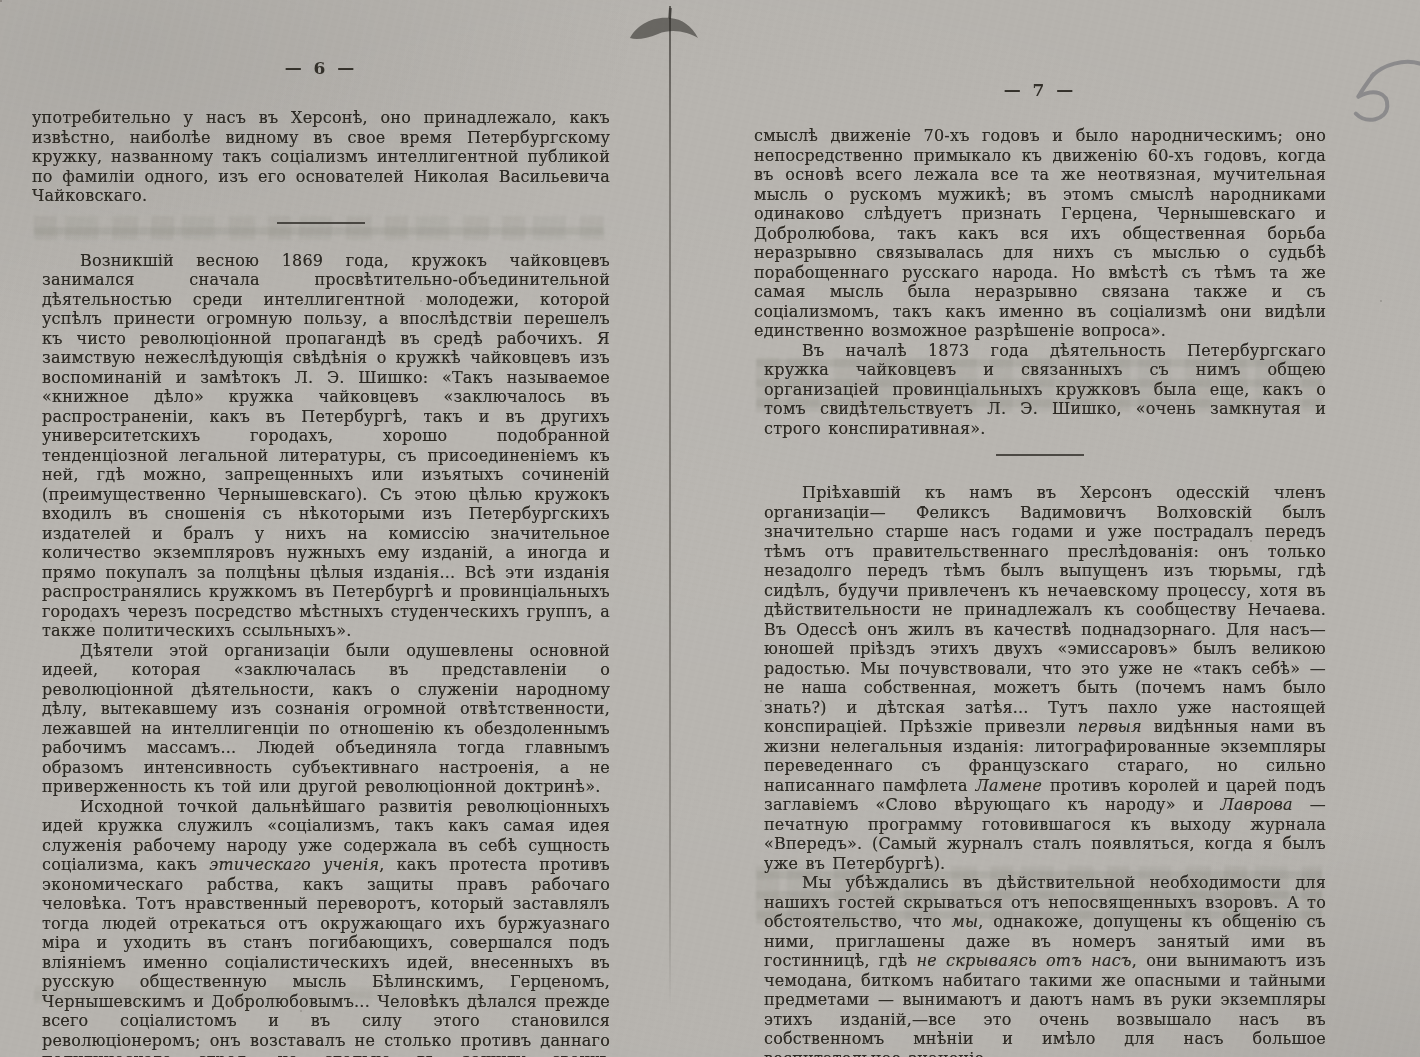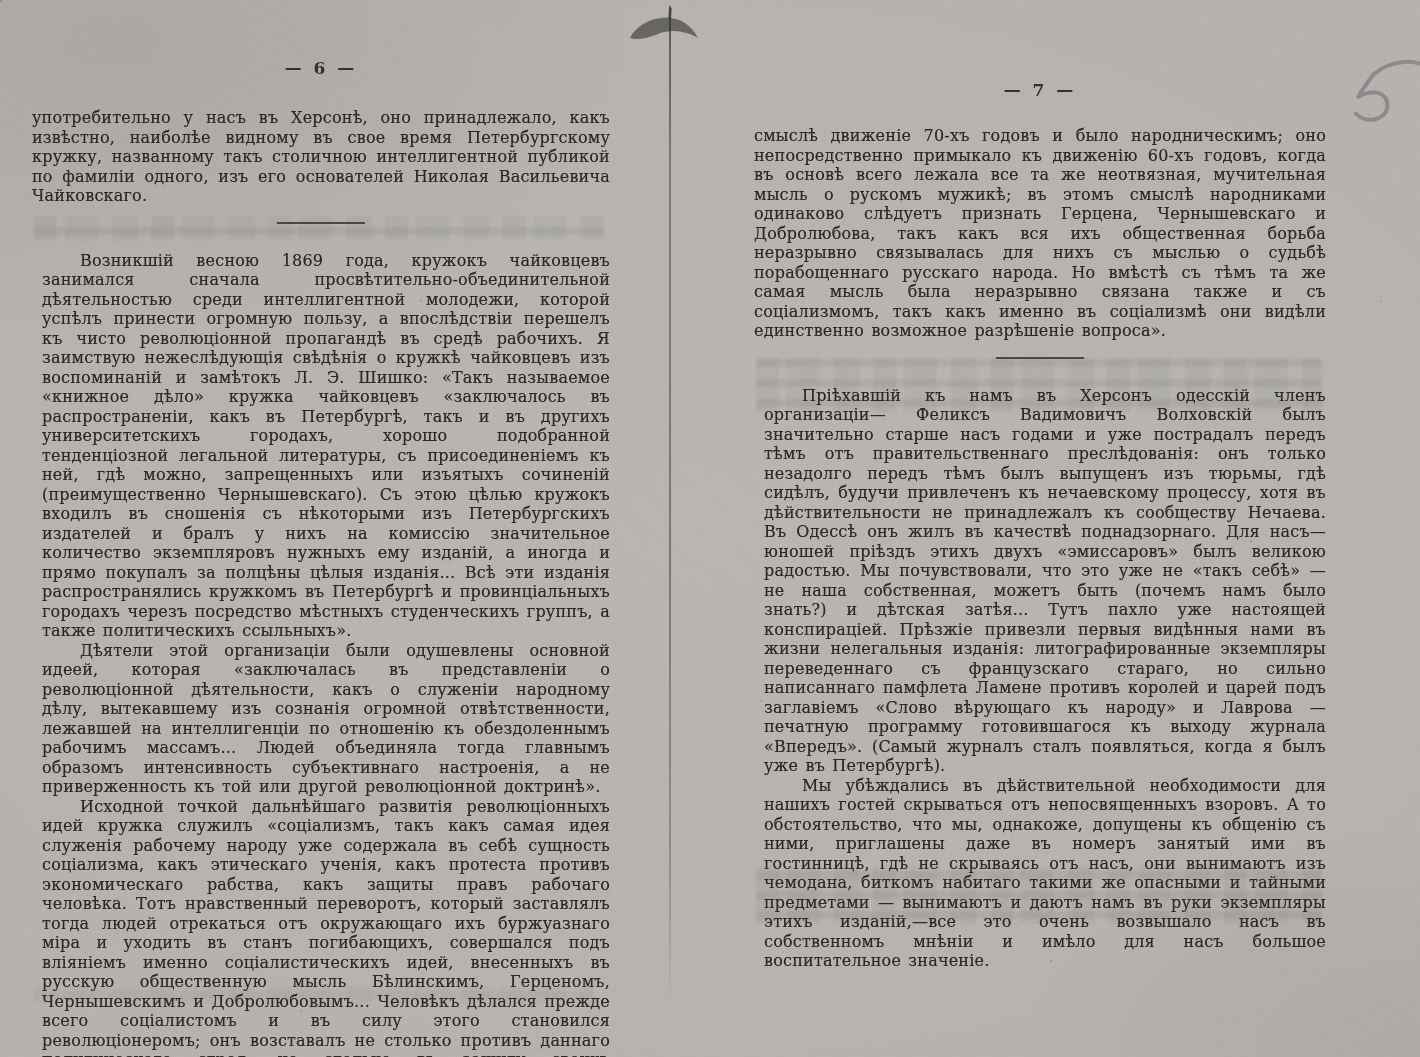--- a/index.html
+++ b/index.html
@@ -41,21 +41,21 @@
     color:#33302a;margin:0 0 30px 0;font-weight:bold;
   }
   .page-right .page-number{margin-bottom:26px;}
   .para{
     margin:0;font-size:16px;line-height:19.5px;text-align:justify;
     word-spacing:2px;letter-spacing:.2px;color:#2c2923;
     text-shadow:0 0 .4px rgba(44,41,35,.55);
     hyphens:auto;
   }
   .para.indent{text-indent:38px;margin-left:10px;}
-  .it{}
+  .it{font-style:italic;}
   .divider{
     width:88px;border:0;border-top:2px solid rgba(48,45,40,.8);
     margin:16px auto 27px auto;
   }
   
   .ghost{
     position:absolute;pointer-events:none;filter:blur(1.2px);opacity:.55;
     background:
       repeating-linear-gradient(90deg, rgba(86,90,74,.14) 0 23px, transparent 23px 31px, rgba(86,90,74,.12) 31px 64px, transparent 64px 78px, rgba(86,90,74,.13) 78px 104px, transparent 104px 117px),
       repeating-linear-gradient(0deg, transparent 0 5px, rgba(70,75,58,.16) 5px 13px, transparent 13px 20px);
@@ -97,30 +97,31 @@
     <g fill="none" stroke="#75757a" stroke-width="4.5" stroke-linecap="round" opacity=".8">
       <path d="M 40 34 C 52 22, 76 14, 95 21"></path>
       <path d="M 42 32 C 36 40, 30 48, 25 57"></path>
       <path d="M 25 57 C 42 48, 58 52, 57 68 C 56 83, 34 88, 22 76"></path>
     </g>
   </svg>
 
   <section class="page page-left">
     <h2 class="page-number">— 6 —</h2>
     <div>
-        <p class="para"><span>употребительно у насъ въ Херсонѣ, оно принадлежало, какъ извѣстно, наиболѣе видному въ свое время Петербургскому кружку, названному такъ столичною интеллигентной публикой по фамиліи одного, изъ его основателей Николая Васильевича Чайковскаго.</span></p>
+        <p class="para"><span>употребительно у насъ въ Херсонѣ, оно принадлежало, какъ извѣстно, наиболѣе видному въ свое время Петербургскому кружку, названному такъ соціализмъ интеллигентной публикой по фамиліи одного, изъ его основателей Николая Васильевича Чайковскаго.</span></p>
         <hr class="divider">
         <p class="para indent"><span>Возникшій весною 1869 года, кружокъ чайковцевъ занимался сначала просвѣтительно-объединительной дѣятельностью среди интеллигентной молодежи, которой успѣлъ принести огромную пользу, а впослѣдствіи перешелъ къ чисто революціонной пропагандѣ въ средѣ рабочихъ. Я заимствую нежеслѣдующія свѣдѣнія о кружкѣ чайковцевъ изъ воспоминаній и замѣтокъ Л. Э. Шишко: «Такъ называемое «книжное дѣло» кружка чайковцевъ «заключалось въ распространеніи, какъ въ Петербургѣ, такъ и въ другихъ университетскихъ городахъ, хорошо подобранной тенденціозной легальной литературы, съ присоединеніемъ къ ней, гдѣ можно, запрещенныхъ или изъятыхъ сочиненій (преимущественно Чернышевскаго). Съ этою цѣлью кружокъ входилъ въ сношенія съ нѣкоторыми изъ Петербургскихъ издателей и бралъ у нихъ на комиссію значительное количество экземпляровъ нужныхъ ему изданій, а иногда и прямо покупалъ за полцѣны цѣлыя изданія... Всѣ эти изданія распространялись кружкомъ въ Петербургѣ и провинціальныхъ городахъ черезъ посредство мѣстныхъ студенческихъ группъ, а также политическихъ ссыльныхъ».</span></p>
         <p class="para indent"><span>Дѣятели этой организаціи были одушевлены основной идеей, которая «заключалась въ представленіи о революціонной дѣятельности, какъ о служеніи народному дѣлу, вытекавшему изъ сознанія огромной отвѣтственности, лежавшей на интеллигенціи по отношенію къ обездоленнымъ рабочимъ массамъ... Людей объединяла тогда главнымъ образомъ интенсивность субъективнаго настроенія, а не приверженность къ той или другой революціонной доктринѣ».</span></p>
         <p class="para indent"><span>Исходной точкой дальнѣйшаго развитія революціонныхъ идей кружка служилъ «соціализмъ, такъ какъ самая идея служенія рабочему народу уже содержала въ себѣ сущность соціализма, какъ </span><span class="it">этическаго ученія</span><span>, какъ протеста противъ экономическаго рабства, какъ защиты правъ рабочаго человѣка. Тотъ нравственный переворотъ, который заставлялъ тогда людей отрекаться отъ окружающаго ихъ буржуазнаго міра и уходить въ станъ погибающихъ, совершался подъ вліяніемъ именно соціалистическихъ идей, внесенныхъ въ русскую общественную мысль Бѣлинскимъ, Герценомъ, Чернышевскимъ и Добролюбовымъ... Человѣкъ дѣлался прежде всего соціалистомъ и въ силу этого становился революціонеромъ; онъ возставалъ не столько противъ даннаго политическаго строя, не столько въ защиту своихъ политическихъ правъ или свободы совѣсти, сколько во имя правъ экономически и политически порабощеннаго русскаго народа; народныя бѣдствія и крайне тяжелое обездоленное положеніе только что освобожденнаго крестьянства заслоняли тогда собою въ глазахъ революціонеровъ всѣ другіе общественные вопросы. Въ этомъ именно</span></p>
       </div>
   </section>
 
   <section class="page page-right">
     <h2 class="page-number">— 7 —</h2>
     <div>
         <p class="para"><span>смыслѣ движеніе 70-хъ годовъ и было народническимъ; оно непосредственно примыкало къ движенію 60-хъ годовъ, когда въ основѣ всего лежала все та же неотвязная, мучительная мысль о рускомъ мужикѣ; въ этомъ смыслѣ народниками одинаково слѣдуетъ признать Герцена, Чернышевскаго и Добролюбова, такъ какъ вся ихъ общественная борьба неразрывно связывалась для нихъ съ мыслью о судьбѣ порабощеннаго русскаго народа. Но вмѣстѣ съ тѣмъ та же самая мысль была неразрывно связана также и съ соціализмомъ, такъ какъ именно въ соціализмѣ они видѣли единственно возможное разрѣшеніе вопроса».</span></p>
+        <p class="para indent"><span>Въ началѣ 1873 года дѣятельность Петербургскаго кружка чайковцевъ и связанныхъ съ нимъ общею организаціей провинціальныхъ кружковъ была еще, какъ о томъ свидѣтельствуетъ Л. Э. Шишко, «очень замкнутая и строго конспиративная».</span></p>
         <hr class="divider">
         <p class="para indent"><span>Пріѣхавшій къ намъ въ Херсонъ одесскій членъ организаціи— Феликсъ Вадимовичъ Волховскій былъ значительно старше насъ годами и уже пострадалъ передъ тѣмъ отъ правительственнаго преслѣдованія: онъ только незадолго передъ тѣмъ былъ выпущенъ изъ тюрьмы, гдѣ сидѣлъ, будучи привлеченъ къ нечаевскому процессу, хотя въ дѣйствительности не принадлежалъ къ сообществу Нечаева. Въ Одессѣ онъ жилъ въ качествѣ поднадзорнаго. Для насъ—юношей пріѣздъ этихъ двухъ «эмиссаровъ» былъ великою радостью. Мы почувствовали, что это уже не «такъ себѣ» — не наша собственная, можетъ быть (почемъ намъ было знать?) и дѣтская затѣя... Тутъ пахло уже настоящей конспираціей. Прѣзжіе привезли </span><span class="it">первыя</span><span> видѣнныя нами въ жизни нелегальныя изданія: литографированные экземпляры переведеннаго съ французскаго стараго, но сильно написаннаго памфлета </span><span class="it">Ламене</span><span> противъ королей и царей подъ заглавіемъ «Слово вѣрующаго къ народу» и </span><span class="it">Лаврова</span><span> — печатную программу готовившагося къ выходу журнала «Впередъ». (Самый журналъ сталъ появляться, когда я былъ уже въ Петербургѣ).</span></p>
         <p class="para indent"><span>Мы убѣждались въ дѣйствительной необходимости для нашихъ гостей скрываться отъ непосвященныхъ взоровъ. А то обстоятельство, что </span><span class="it">мы</span><span>, однакоже, допущены къ общенію съ ними, приглашены даже въ номеръ занятый ими въ гостинницѣ, гдѣ </span><span class="it">не скрываясь отъ насъ</span><span>, они вынимаютъ изъ чемодана, биткомъ набитаго такими же опасными и тайными предметами — вынимаютъ и даютъ намъ въ руки экземпляры этихъ изданій,—все это очень возвышало насъ въ собственномъ мнѣніи и имѣло для насъ большое воспитательное значеніе.</span></p>
       </div>
   </section>
 </div>
 
 </body></html>

